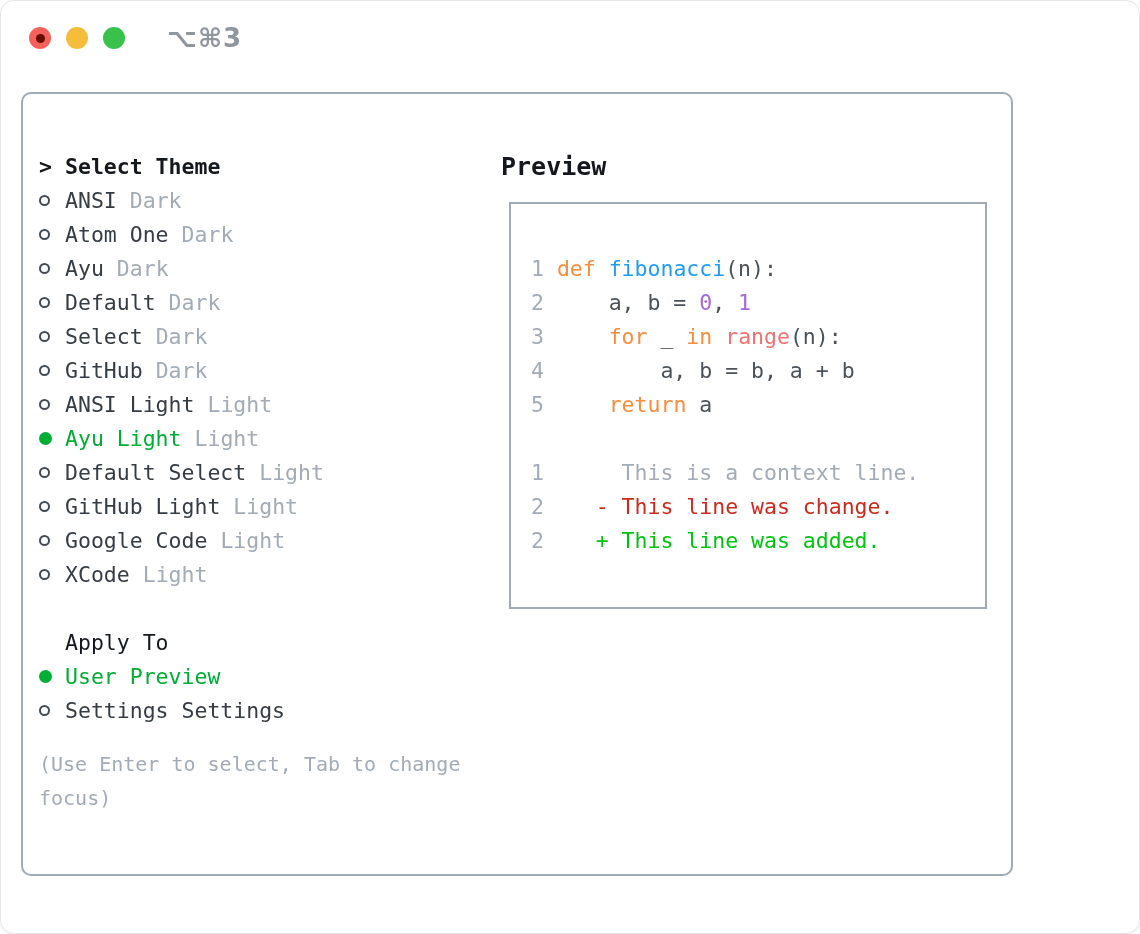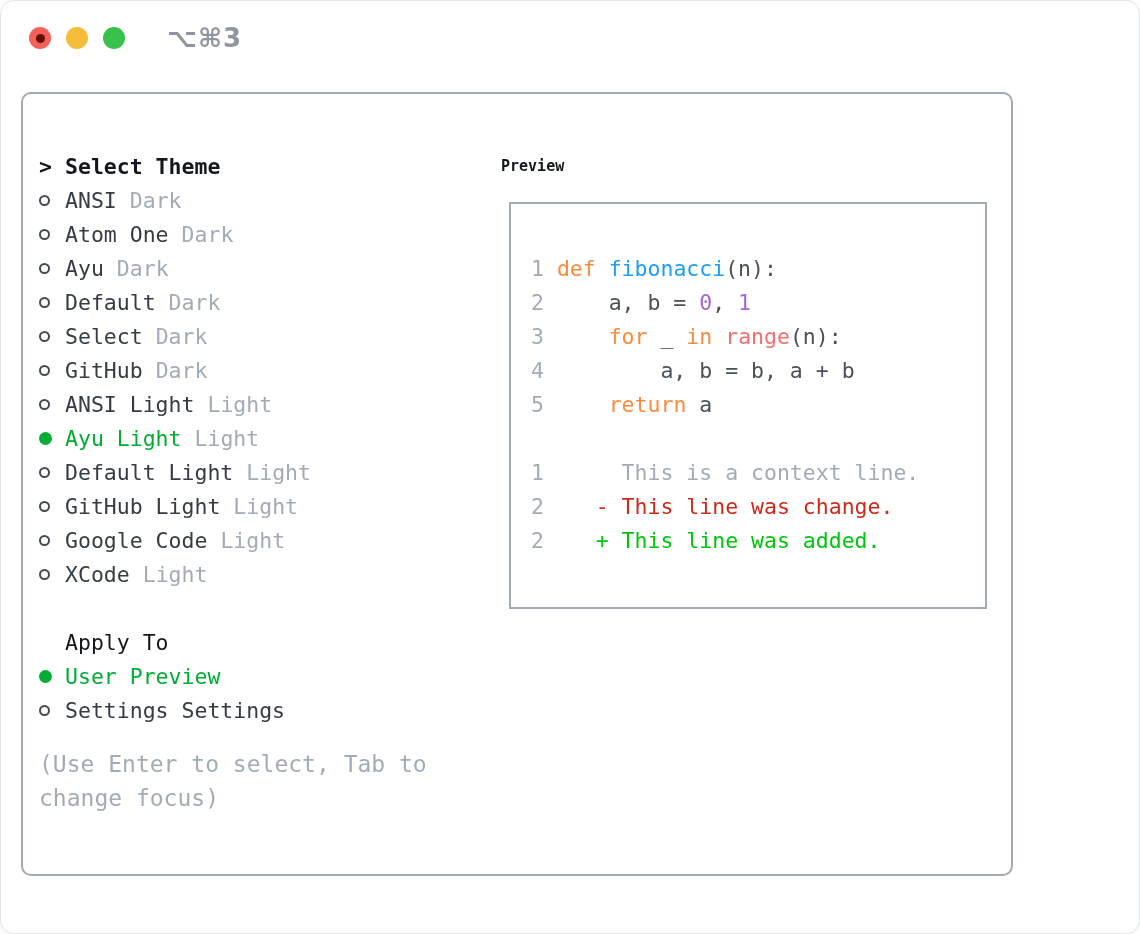--- a/index.html
+++ b/index.html
@@ -36,26 +36,26 @@
   .circle { width:11px; height:11px; border:2px solid #454b53; border-radius:50%; display:inline-block; }
   .selected .circle { width:13px; height:13px; border:none; background:var(--accent-green,#00ad35); }
   .selected .opt-label, .selected .name { color:var(--accent-green,#00ad35); }
   .prefix, .header-text { font-weight:bold; color:var(--heading-black,#14181d); }
   .variant { color:var(--muted-gray,#a2abb6); margin-left:13px; }
   .theme-list { position:absolute; left:16px; top:55px; }
   .apply-block { position:absolute; left:16px; top:531px; }
   .apply-header { color:var(--heading-black,#14181d); }
   .hint {
     position:absolute; left:16px; top:653px; width:430px;
-    font-size:23px; line-height:34px; color:var(--muted-gray,#a2abb6);
+    font-size:20px; line-height:34px; color:var(--muted-gray,#a2abb6);
   }
   
   .preview-heading {
     position:absolute; left:478px; top:55px; height:34px; display:flex; align-items:center;
-    font-size:15px; font-weight:bold; color:var(--heading-black,#14181d);
+    font-size:25px; font-weight:bold; color:var(--heading-black,#14181d);
   }
   .preview-box {
     position:absolute; left:486px; top:108px; width:478px; height:407px;
     border:2px solid var(--border-gray,#a2aab4); background:#fff;
     padding:47px 0 0 20px; overflow:hidden;
   }
   .line { height:34px; display:flex; align-items:center; font-size:21.5px; white-space:pre; }
   .ln { display:inline-block; width:2ch; color:var(--muted-gray,#9aa3b0); white-space:pre; }
   .tok, .dtext { white-space:pre;text-align:right; }
   .c-pl  { color:var(--code-plain,#4a5158); }
@@ -142,21 +142,21 @@
         <span class="marker">
             <span class="circle"></span>
           </span>
         <span class="name">Ayu Light</span>
         <span class="variant">Light</span>
       </div>
       <div class="row">
         <span class="marker">
             <span class="circle"></span>
           </span>
-        <span class="name">Default Light</span>
+        <span class="name">Default Select</span>
         <span class="variant">Light</span>
       </div>
       <div class="row">
         <span class="marker">
             <span class="circle"></span>
           </span>
         <span class="name">GitHub Light</span>
         <span class="variant">Light</span>
       </div>
       <div class="row">

